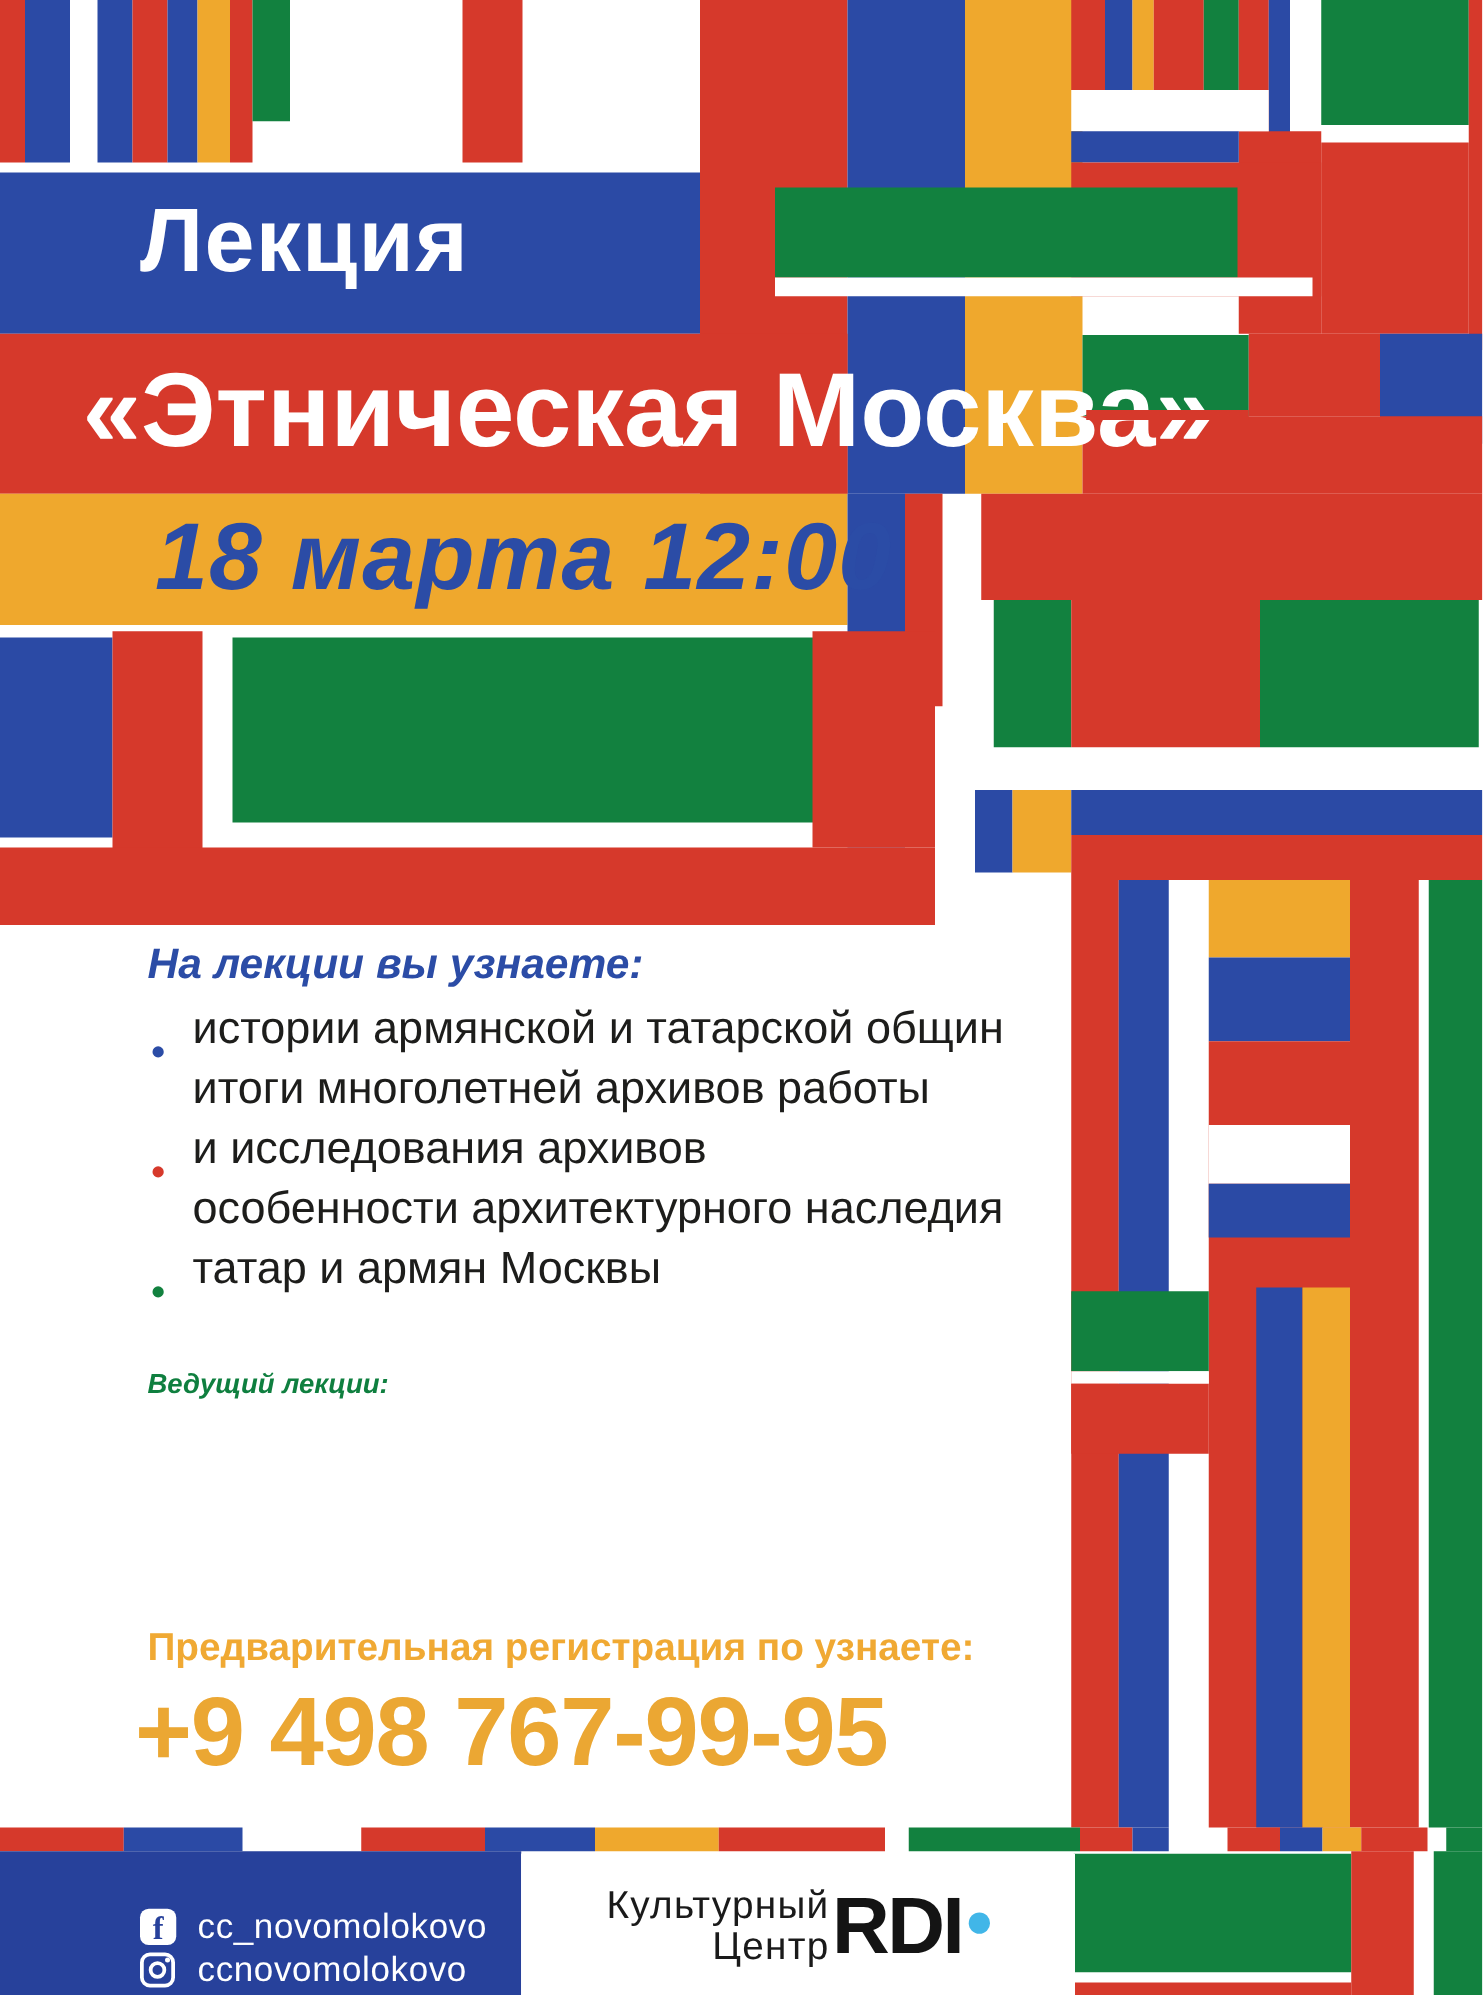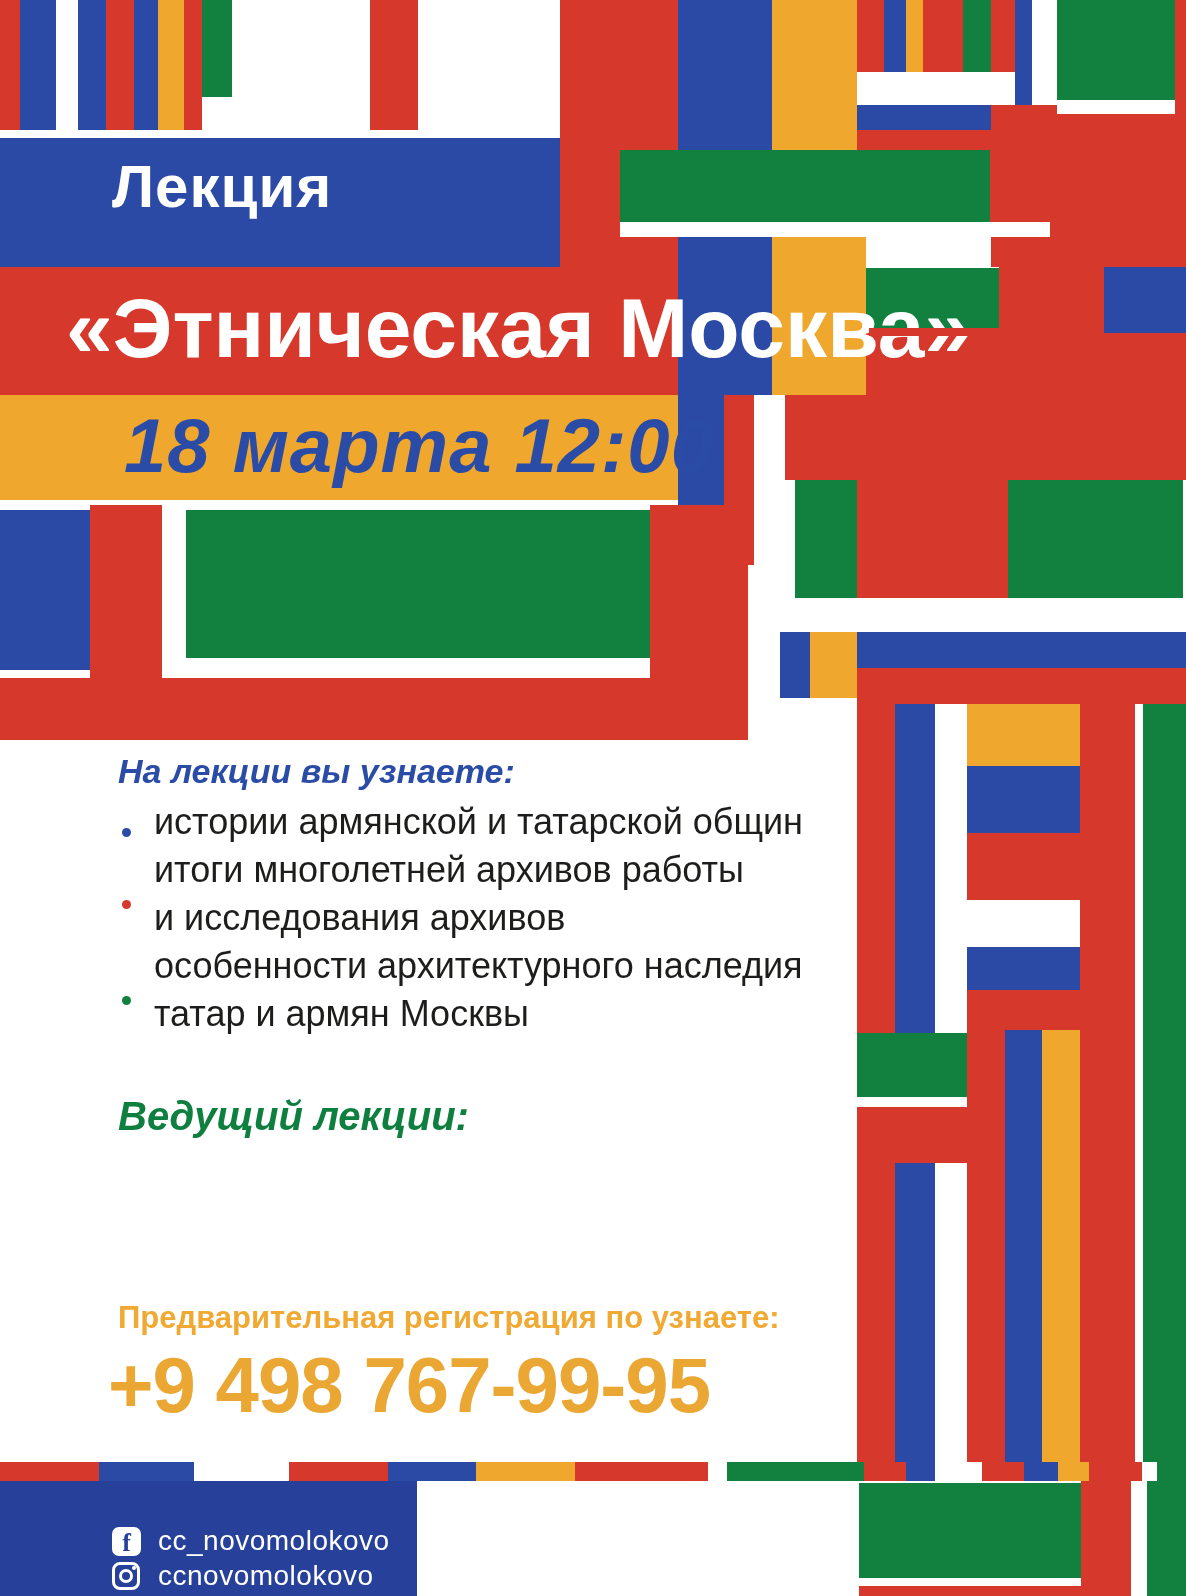--- a/index.html
+++ b/index.html
@@ -9,49 +9,49 @@
     overflow:hidden;
     background:#ffffff;
     font-family:"Liberation Sans","DejaVu Sans",sans-serif;
   }
   #mosaic-layer{position:absolute;inset:0;z-index:0;}
   .tile{position:absolute;}
   .txt{position:absolute;z-index:2;white-space:nowrap;}
 
   .poster-title{
     left:112px;top:152px;
-    font-size:60px;font-weight:bold;color:#ffffff;letter-spacing:1px;
+    font-size:72px;font-weight:bold;color:#ffffff;letter-spacing:1px;
   }
   .poster-subtitle{
     left:66px;top:280px;
     font-size:84px;font-weight:bold;color:#ffffff;letter-spacing:0px;
   }
   #subtitle-strike{
     position:absolute;left:869px;top:328px;width:130px;height:8px;z-index:3;
   }
   .event-datetime{
     left:124px;top:402px;
     font-size:76px;font-weight:bold;font-style:italic;color:#2b4ca6;letter-spacing:1px;
   }
 
   .learn-heading{
     left:118px;top:752px;
     font-size:34px;font-weight:bold;font-style:italic;color:#2b4ca6;
   }
   #learn-bullets{position:absolute;left:118px;top:798px;z-index:2;}
-  .bullet-item{display:flex;align-items:center;}
+  .bullet-item{display:flex;align-items:flex-end;}
   .bullet-dot{
     width:9px;height:9px;border-radius:50%;
     margin:20px 23px 0 4px;flex:0 0 auto;
   }
   .bullet-lines{font-size:36px;line-height:48px;color:#1d1d1b;white-space:nowrap;}
 
   .speaker-heading{
     left:118px;top:1094px;
-    font-size:40px;font-weight:bold;font-style:italic;color:#0f7f3f;
+    font-size:22px;font-weight:bold;font-style:italic;color:#0f7f3f;
   }
   #speaker-lines{
     position:absolute;left:118px;top:1136px;z-index:2;
     font-size:36px;line-height:46px;color:#1d1d1b;white-space:nowrap;
   }
 
   .registration-heading{
     left:118px;top:1300px;
     font-size:31px;font-weight:bold;color:#f0a933;
   }
@@ -239,13 +239,21 @@
         <span class="social-handle">cc_novomolokovo</span>
       </div>
       <div class="social-row">
         <span class="social-icon">
           <span class="ig-badge" style="display: block;"></span>
         </span>
         <span class="social-handle">ccnovomolokovo</span>
       </div>
     </div>
 
+  <div id="logo-box">
+    <div class="logo-text">
+      <div>Культурный</div>
+      <div>Центр</div>
+    </div>
+    <div class="logo-brand">RDI</div>
+    <span class="logo-dot" style="background: rgb(65, 182, 232);"></span>
+  </div>
 </div>
 
 </body></html>

